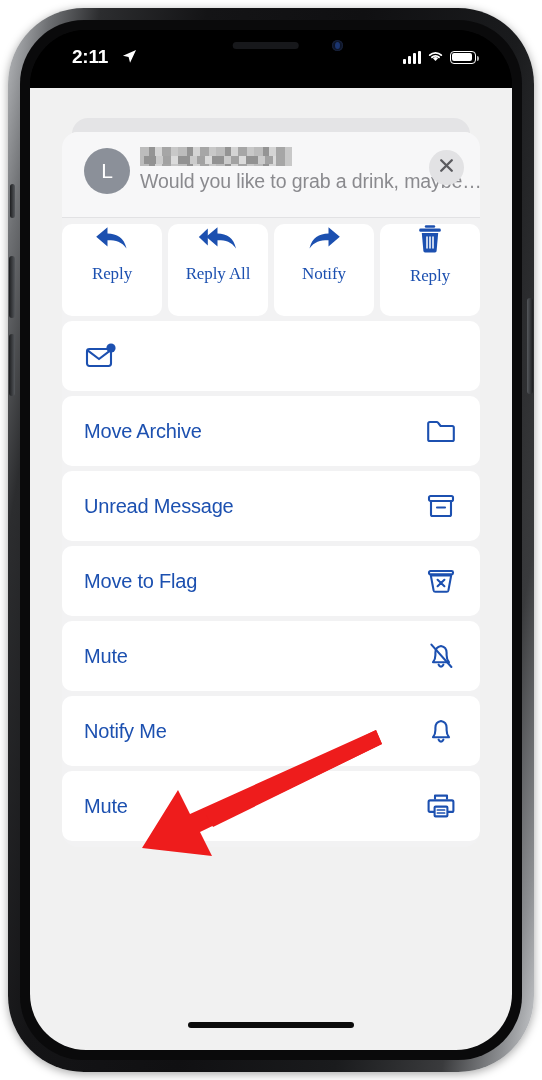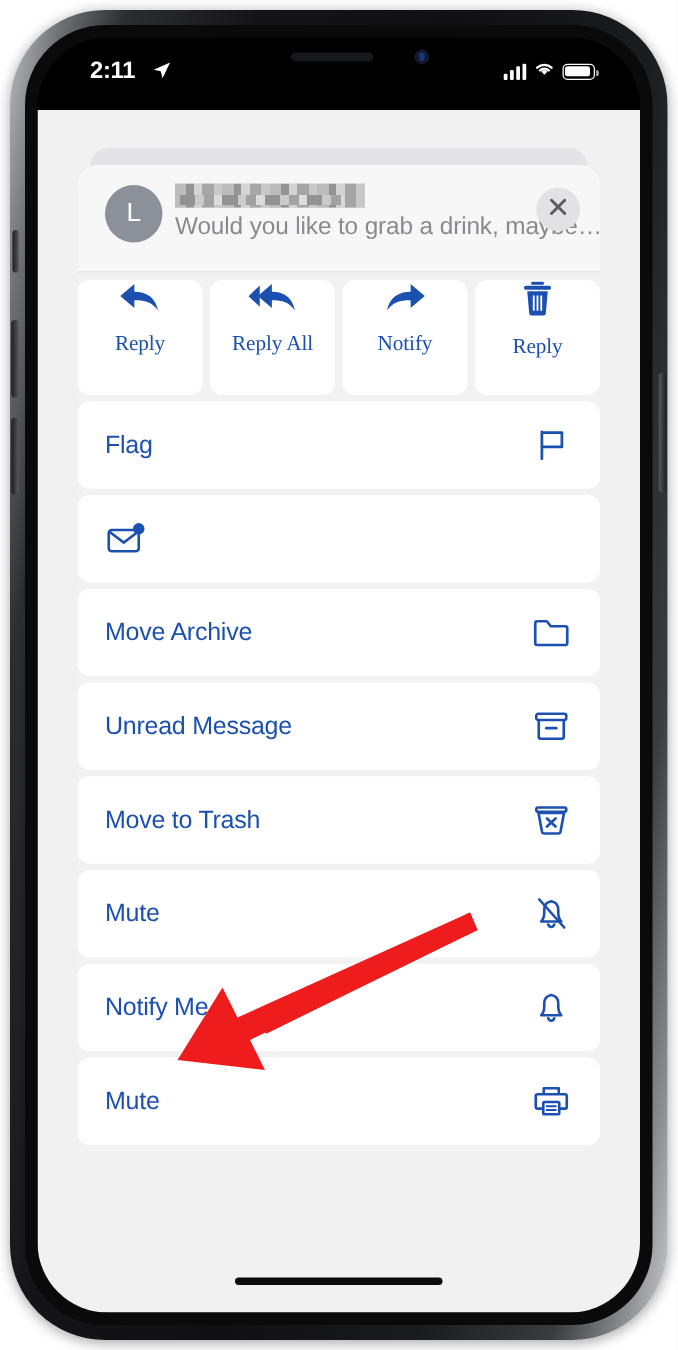--- a/index.html
+++ b/index.html
@@ -488,29 +488,20 @@
               <path d="M10 2.5 L18 2.5" stroke="#1c50b0" stroke-width="2.4" stroke-linecap="round"></path>
               <rect x="3.2" y="4.6" width="21.6" height="3.2" rx="1.4" fill="#1c50b0"></rect>
               <path d="M5.8 9 L22.2 9 L20.6 27 Q20.4 28.4 19 28.4 L9 28.4 Q7.6 28.4 7.4 27 Z" fill="#1c50b0"></path>
               <path d="M11 13 L11 24 M14 13 L14 24 M17 13 L17 24" stroke="#ffffff" stroke-width="1.5" stroke-linecap="round"></path>
             </svg>
           </span>
           <span class="quick-label">Reply</span>
         </div>
       </div>
 
-      <div class="row">
-        <span class="row-label">Flag</span>
-        <span class="row-icon">
-          <svg width="30" height="30" viewBox="0 0 30 30">
-            <path d="M7.5 4.5 L7.5 26" stroke="#1c50b0" stroke-width="2.2" stroke-linecap="round"></path>
-            <path d="M7.5 5 L23.5 5 L23.5 16.5 L7.5 16.5" fill="none" stroke="#1c50b0" stroke-width="2.2" stroke-linejoin="round"></path>
-          </svg>
-        </span>
-      </div>
 
       <div class="row">
         <span class="row-icon">
           <svg width="32" height="28" viewBox="0 0 32 28">
             <rect x="2" y="7" width="24" height="17" rx="2.4" fill="none" stroke="#1c50b0" stroke-width="2.1"></rect>
             <path d="M2.6 8.4 L14 17 L25.4 8.4" fill="none" stroke="#1c50b0" stroke-width="2.1" stroke-linecap="round"></path>
             <circle cx="26" cy="6" r="4.6" fill="#1c50b0"></circle>
           </svg>
         </span>
       </div>
@@ -529,21 +520,21 @@
         <span class="row-icon">
           <svg width="30" height="28" viewBox="0 0 30 28">
             <rect x="3" y="4" width="24" height="5" rx="1.6" fill="none" stroke="#1c50b0" stroke-width="2.1"></rect>
             <path d="M5 9.6 L5 22.4 Q5 24 6.6 24 L23.4 24 Q25 24 25 22.4 L25 9.6" fill="none" stroke="#1c50b0" stroke-width="2.1" stroke-linejoin="round"></path>
             <path d="M11 15.5 L19 15.5" stroke="#1c50b0" stroke-width="2.1" stroke-linecap="round"></path>
           </svg>
         </span>
       </div>
 
       <div class="row">
-        <span class="row-label">Move to Trash</span>
+        <span class="row-label">Move to Flag</span>
         <span class="row-icon">
           <svg width="30" height="28" viewBox="0 0 30 28">
             <rect x="3" y="4" width="24" height="3.4" rx="1.4" fill="none" stroke="#1c50b0" stroke-width="2.1"></rect>
             <path d="M4.8 8.4 L25.2 8.4 L22.4 23.4 Q22.1 24.8 20.7 24.8 L9.3 24.8 Q7.9 24.8 7.6 23.4 Z" fill="none" stroke="#1c50b0" stroke-width="2.1" stroke-linejoin="round"></path>
             <path d="M11.6 12.8 L18.4 19.2 M18.4 12.8 L11.6 19.2" stroke="#1c50b0" stroke-width="2.1" stroke-linecap="round"></path>
           </svg>
         </span>
       </div>
 
       <div class="row">

